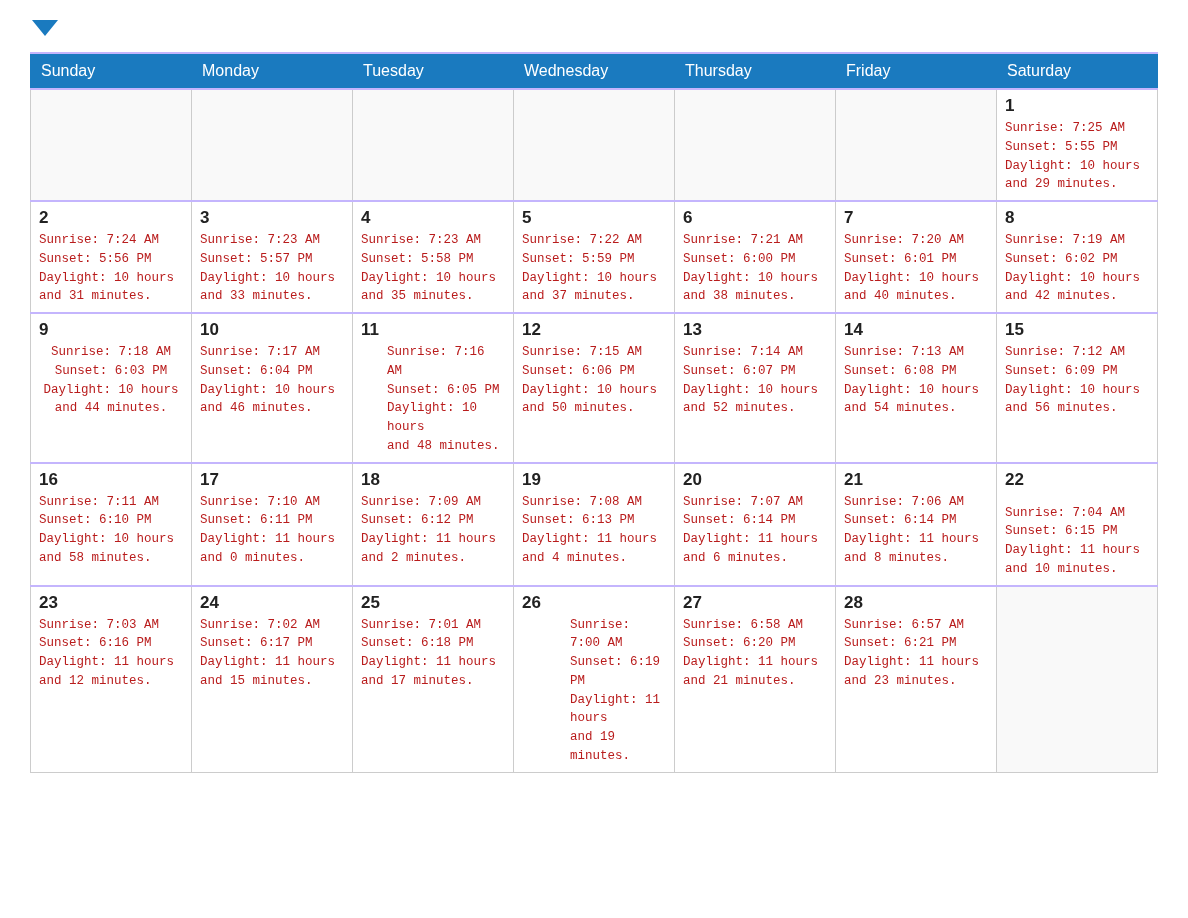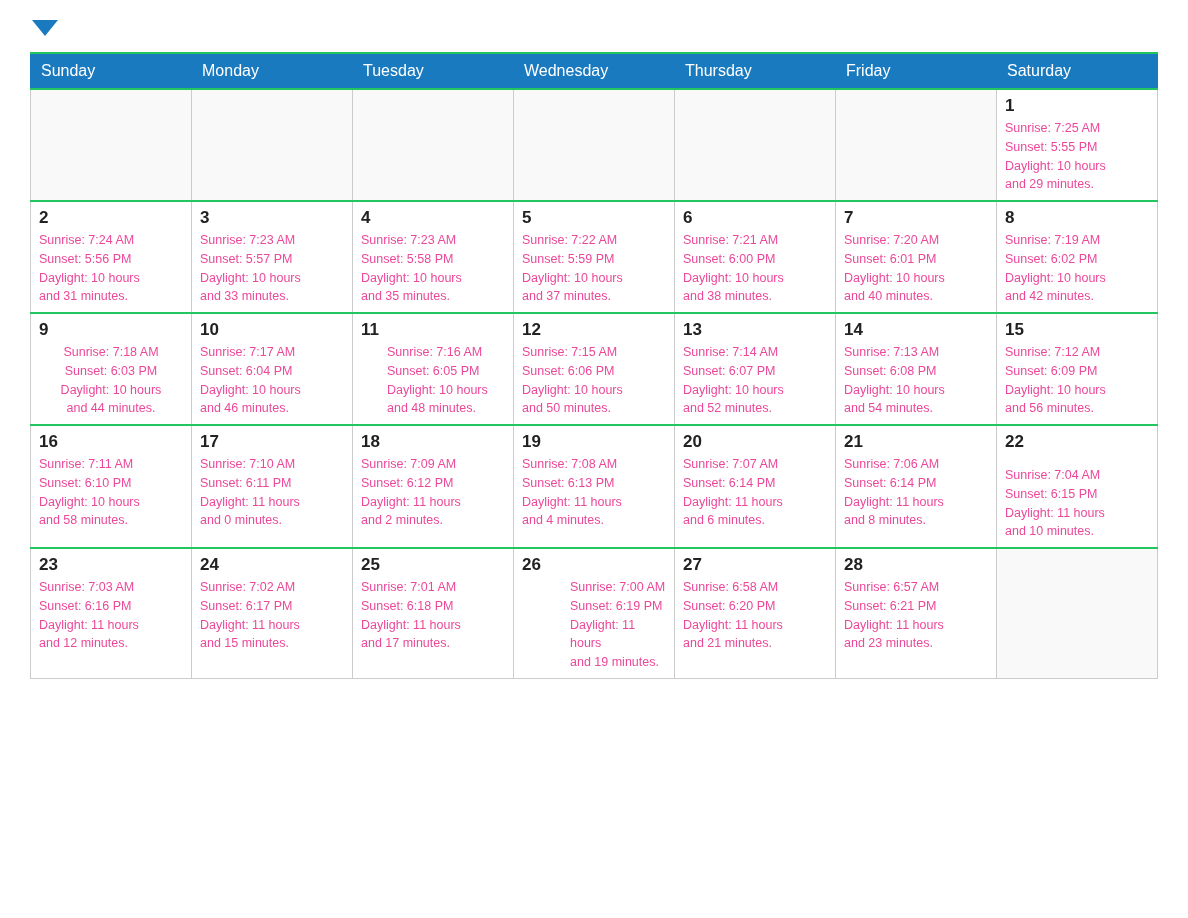--- a/index.html
+++ b/index.html
@@ -65,33 +65,34 @@
     .calendar td {
       vertical-align: top;
       border: 1px solid #ccc;
       padding: 6px 8px;
       width: 14.28%;
       min-height: 110px;
       font-size: 13px;
       color: #333;
     }
     .calendar tr {
-      border-top: 2px solid #22c55e;
+      border-top: 2px solid #c4b5fd;
     }
     .day-number {
       font-size: 17px;
       font-weight: bold;
       color: #222;
       display: block;
       margin-bottom: 3px;
     }
     .day-info {
       font-size: 12.5px;
       line-height: 1.5;
-      color: #ec4899;
+      color: #b91c1c;
+      font-family: Liberation Mono, monospace;
     }
     .empty-cell {
       background: #f9f9f9;
     }
   </style>
 </head>
 <body>
 
 <div class="header">
   <div class="logo-area">

